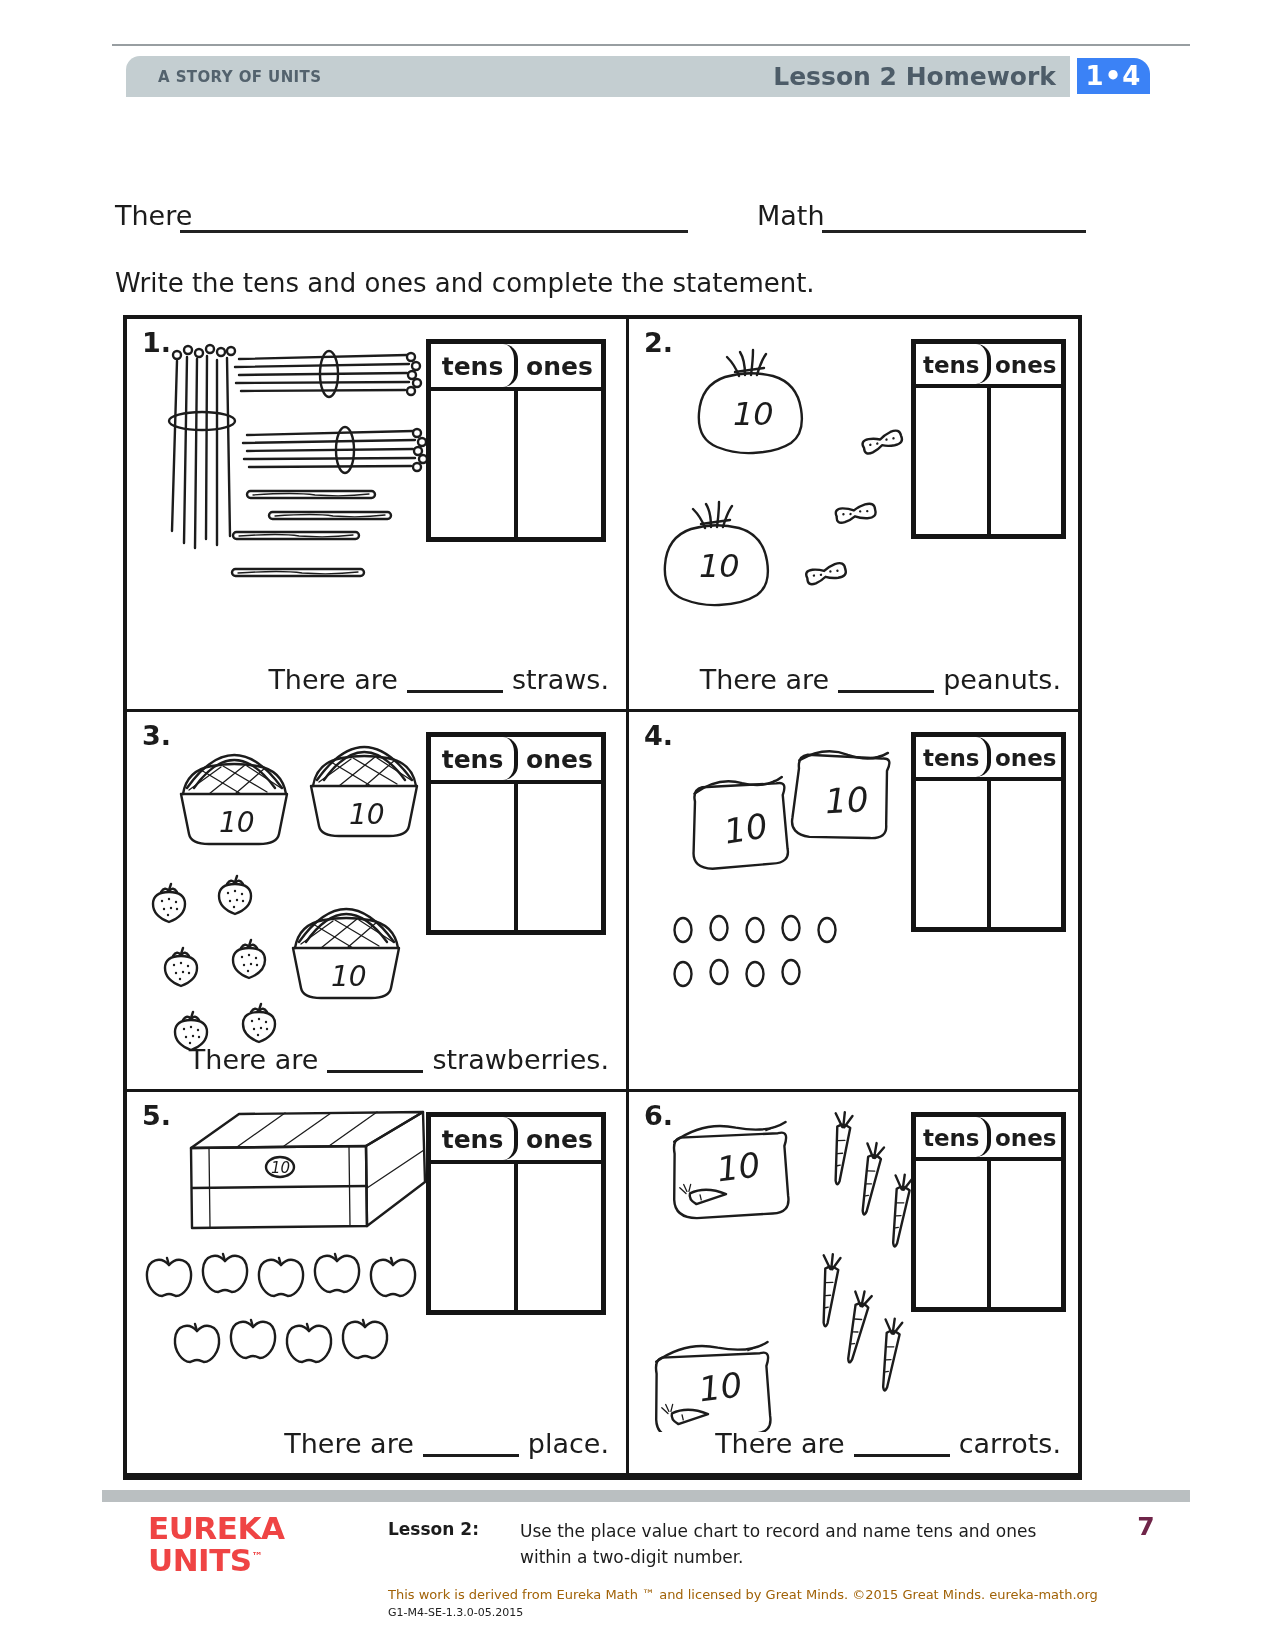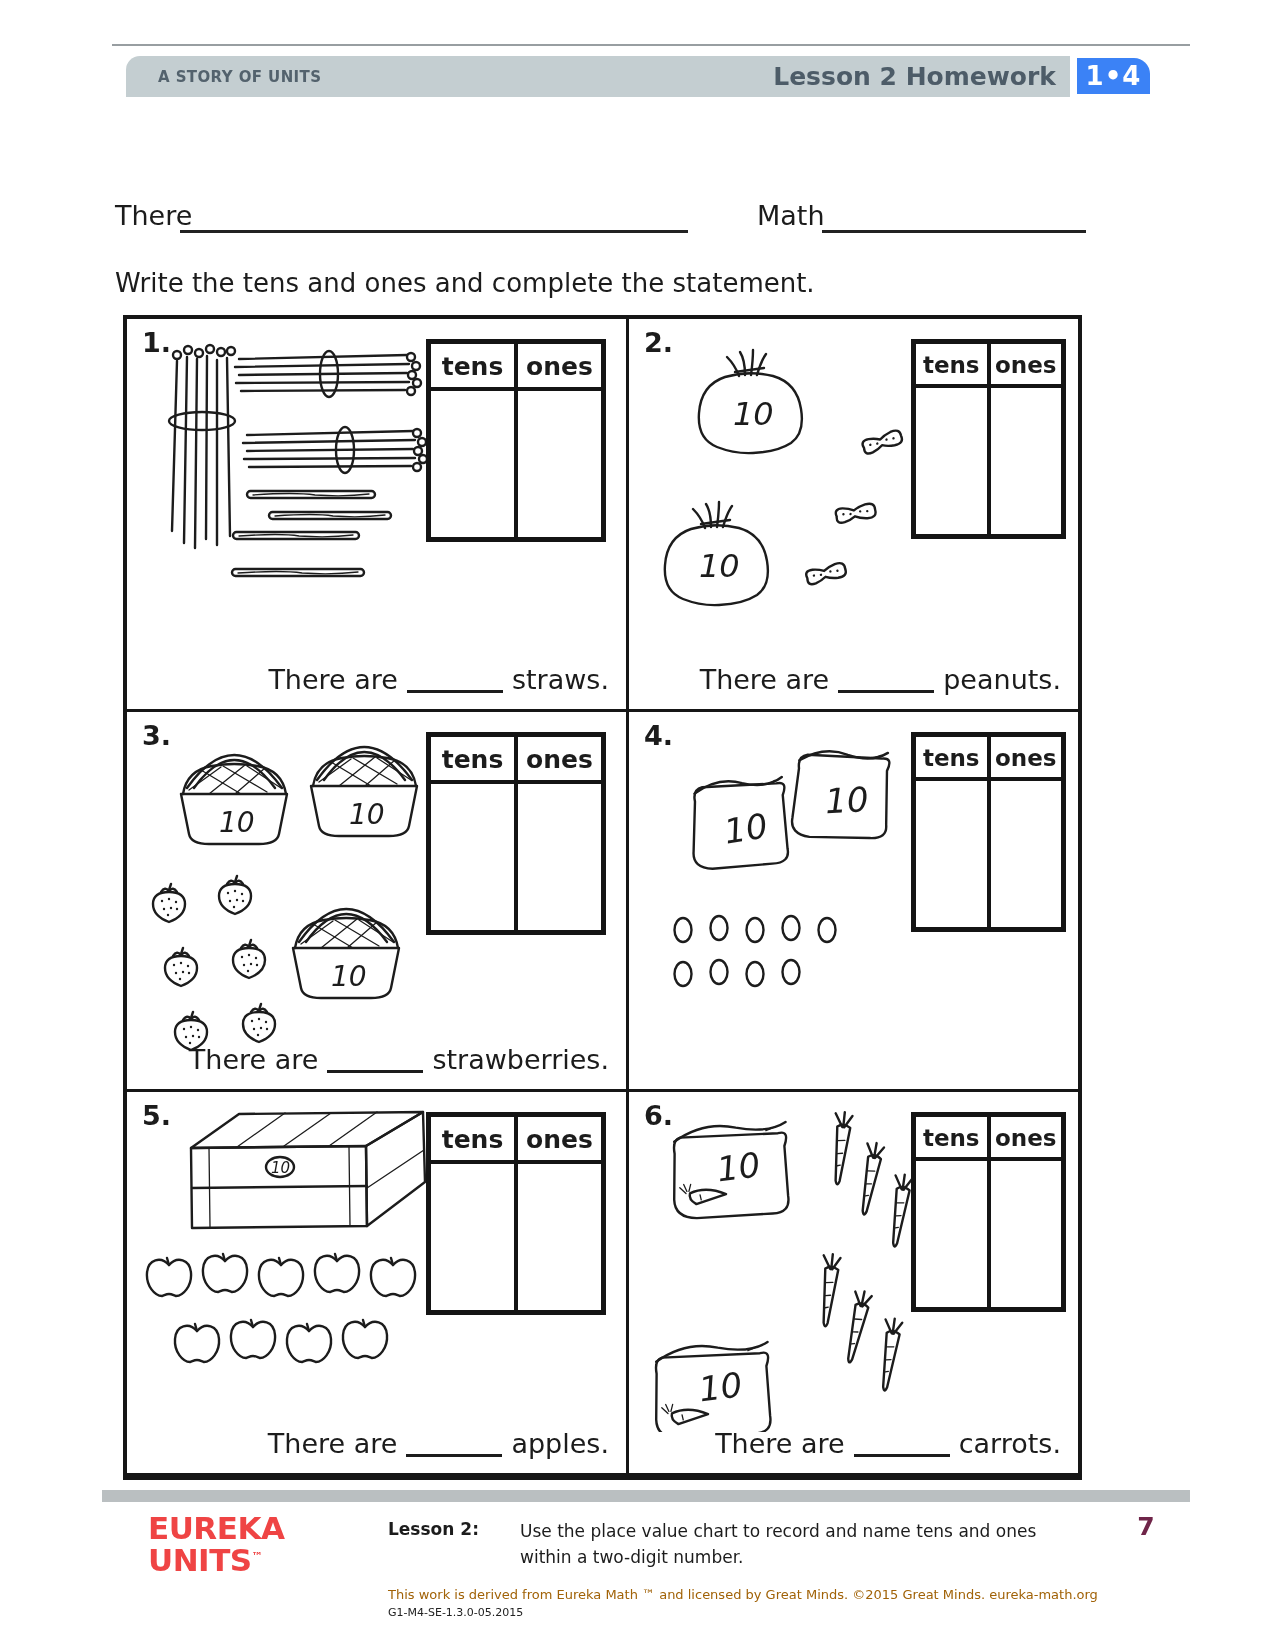--- a/index.html
+++ b/index.html
@@ -40,21 +40,21 @@
   .pic *{stroke:#1c1c1c;stroke-width:2.4;fill:none;stroke-linecap:round;stroke-linejoin:round;}
   .pic text{stroke:none;fill:#1c1c1c;font-family:"DejaVu Sans",sans-serif;font-style:italic;}
   .pic .dot{fill:#1c1c1c;stroke:none;}
   .pic .thin{stroke-width:1.3;}
   .pic .rod{fill:#fff;}
   
   .pv-chart{position:absolute;top:20px;border:5px solid #141414;background:#fff;box-sizing:content-box;}
   .col-l .pv-chart{right:20px;width:170px;}
   .col-r .pv-chart{right:12px;width:145px;}
   .pv-head{display:flex;border-bottom:4px solid #141414;}
-  .pv-head div{flex:1;text-align:center;font-weight:bold;font-size:25px;padding:8px 0 6px;}
+  .pv-head div{flex:1;text-align:center;font-weight:bold;font-size:25px;padding:8px 0 6px;border-radius:15px;}
   .col-r .pv-head div{font-size:23px;}
   .pv-head div:first-child{border-right:4px solid #141414;}
   .pv-body{display:flex;height:146px;}
   .pv-body div{flex:1;}
   .pv-body div:first-child{border-right:4px solid #141414;}
   
   .statement{position:absolute;right:17px;bottom:14px;font-size:27px;white-space:nowrap;}
   .blank{display:inline-block;width:96px;height:1em;border-bottom:3px solid #1c1c1c;margin:0 9px;vertical-align:-4px;}
   
   .divider-bar{position:absolute;left:102px;top:1490px;width:1088px;height:12px;background:#babfc1;}
@@ -454,21 +454,21 @@
         <div class="pv-head">
           <div>tens</div>
           <div>ones</div>
         </div>
         <div class="pv-body">
           <div></div>
           <div></div>
         </div>
       </div>
       <div class="statement">
-        <span>There are</span><span class="blank"></span><span>apples.</span>
+        <span>There are</span><span class="blank"></span><span>place.</span>
       </div>
     </div>
 
     <div class="cell col-r">
       <div class="cellnum">6.</div>
       <svg class="pic" style="left:12px;top:10px;" width="310" height="330" viewBox="0 0 310 330">
         <g transform="translate(28,6) rotate(-2)">
           <path d="M10,30 Q2,32 4,46 L2,92 Q2,110 24,111 L100,109 Q118,109 116,92 L114,42 Q120,26 108,29 Z"></path>
           <path d="M4,34 Q34,14 66,22 Q98,29 116,18"></path>
           <path class="thin" d="M96,26 L104,23"></path>

